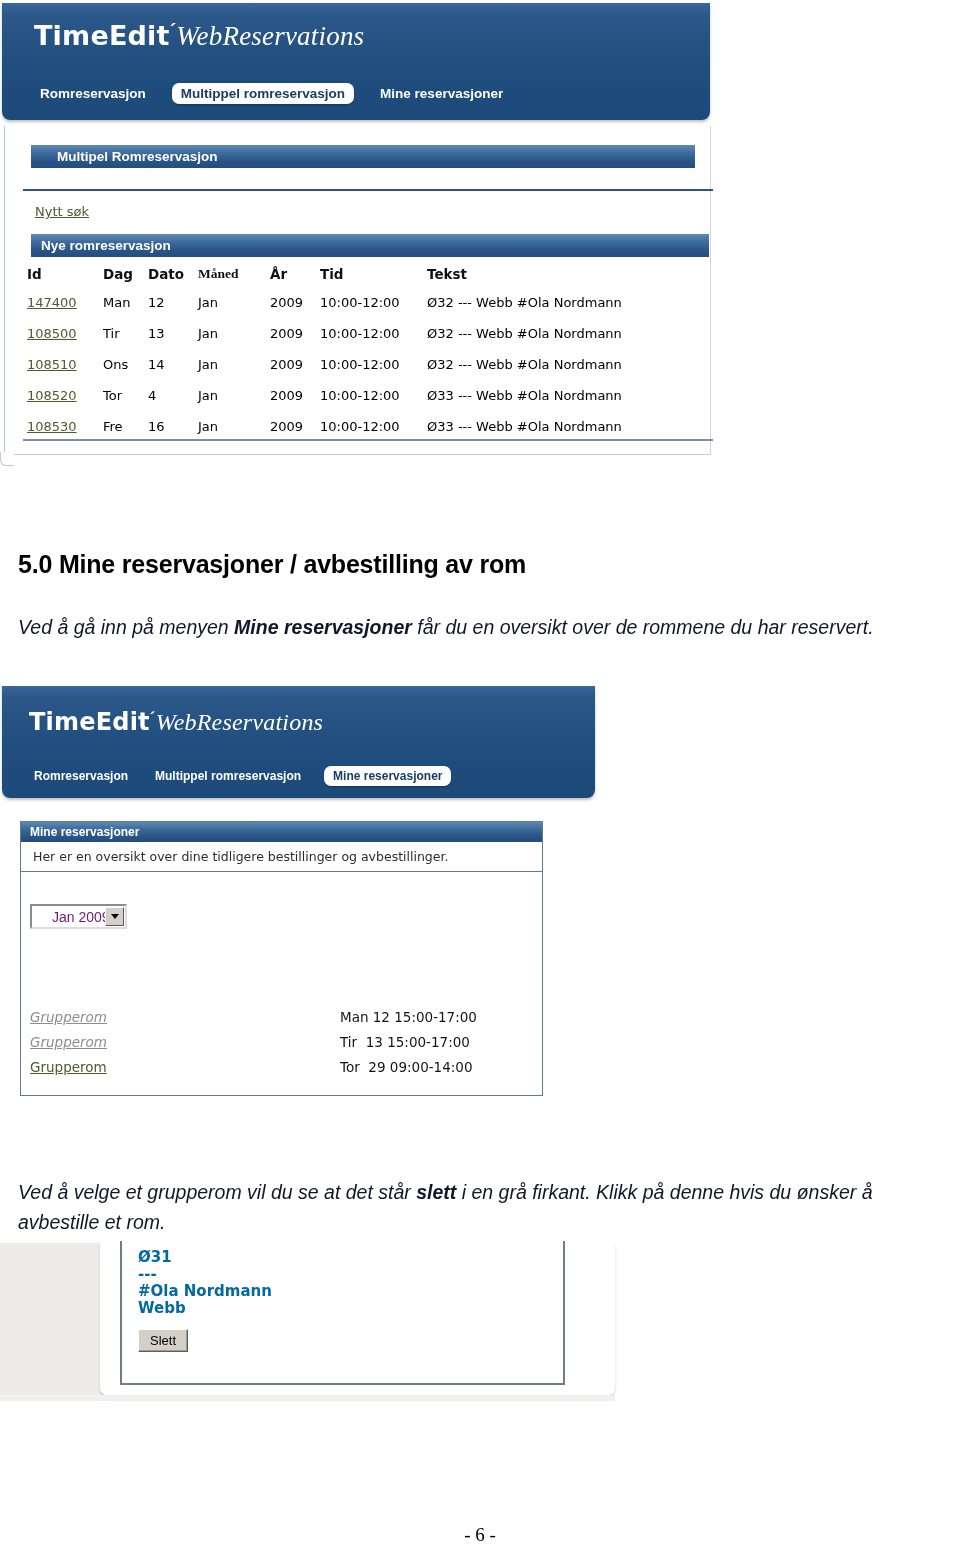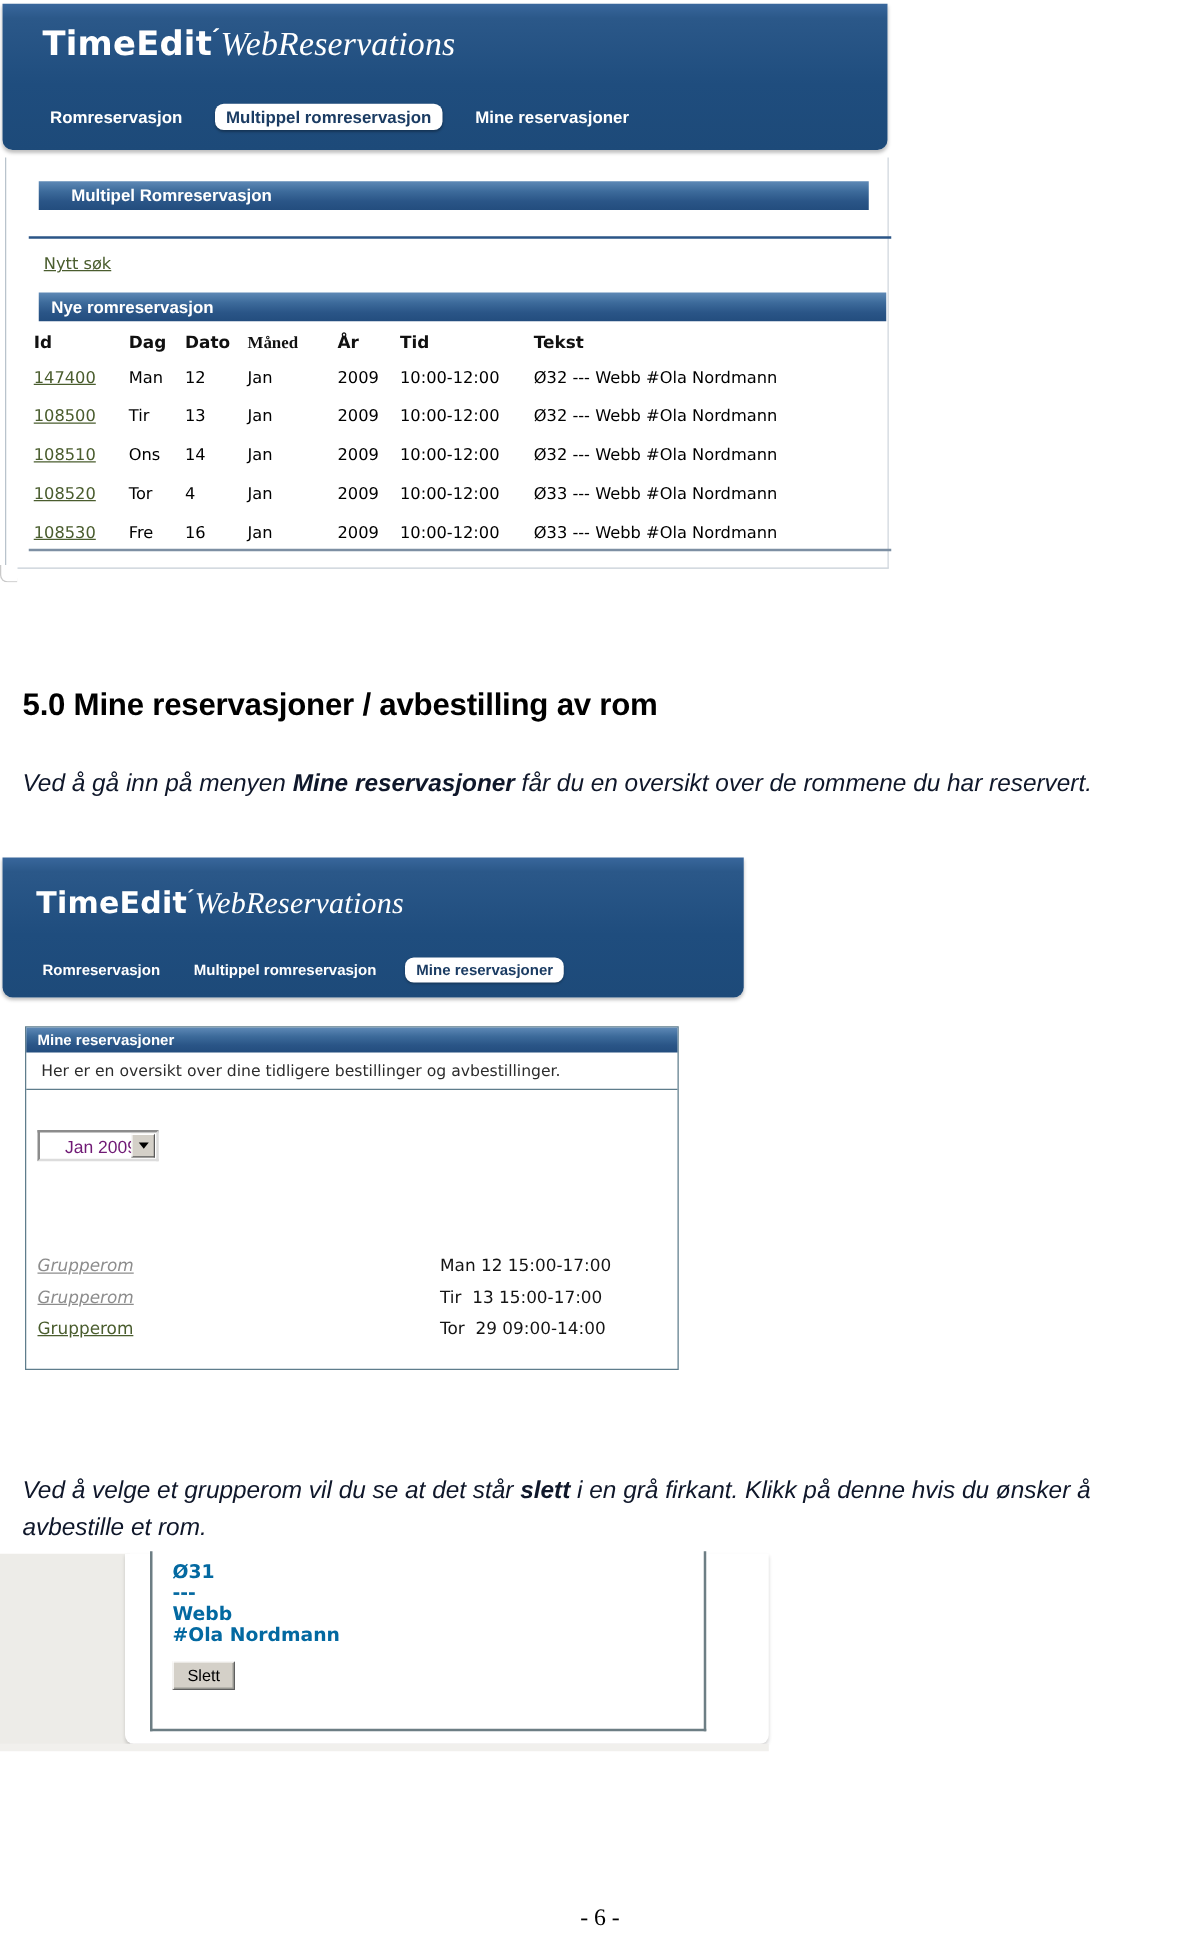--- a/index.html
+++ b/index.html
@@ -133,21 +133,21 @@
   #shot2 .select .arrowbtn {
     position: absolute; right: 1px; top: 1px; width: 19px; height: 19px;
     background: #d4d0c8; border: 1px solid #fff; border-right-color: #5a5a5a; border-bottom-color: #5a5a5a;
     display: flex; align-items: center; justify-content: center;
   }
   #shot2 .select .arrowbtn i {
     width: 0; height: 0; border-left: 4px solid transparent; border-right: 4px solid transparent;
     border-top: 5px solid #000; display: block;
   }
   #shot2 .rows { position: absolute; left: 9px; top: 178px; width: 500px; font-size: 13px; }
-  #shot2 .row { display: flex; align-items: center; height: 25px; gap: 12px; }
+  #shot2 .row { display: flex; align-items: flex-end; height: 25px; }
   #shot2 .row .rname { width: 310px; font-size: 13.5px; }
   #shot2 .row .rtime { font-family: "DejaVu Sans", sans-serif; font-size: 13.5px; color: #141414; white-space: pre; }
 
   
   #shot3 { left: 0; top: 1243px; width: 620px; height: 165px; }
   #shot3 .graypane { position: absolute; left: 0; top: 0; width: 104px; height: 155px; background: #edece8; }
   #shot3 .whitepane {
     position: absolute; left: 100px; top: 0; width: 515px; height: 152px;
     background: #ffffff; border-radius: 0 0 7px 7px; box-shadow: 0 2px 3px rgba(0,0,0,.16);
   }
@@ -311,21 +311,21 @@
   <span>Ved å velge et grupperom vil du se at det står </span><b>slett</b><span> i en grå firkant. Klikk på denne hvis du ønsker å avbestille et rom.</span>
 </p>
 
 <div class="shot" id="shot3">
   <div class="graypane"></div>
   <div class="whitepane"></div>
   <div class="innerbox">
     <div class="detail">
       <div>Ø31</div>
       <div>---</div>
+      <div>#Ola Nordmann</div>
       <div>Webb</div>
-      <div>#Ola Nordmann</div>
     </div>
     <div class="slett">Slett</div>
   </div>
   <div class="botstrip"></div>
 </div>
 
 <div class="pagenum">- 6 -</div>
 
 </body></html>

